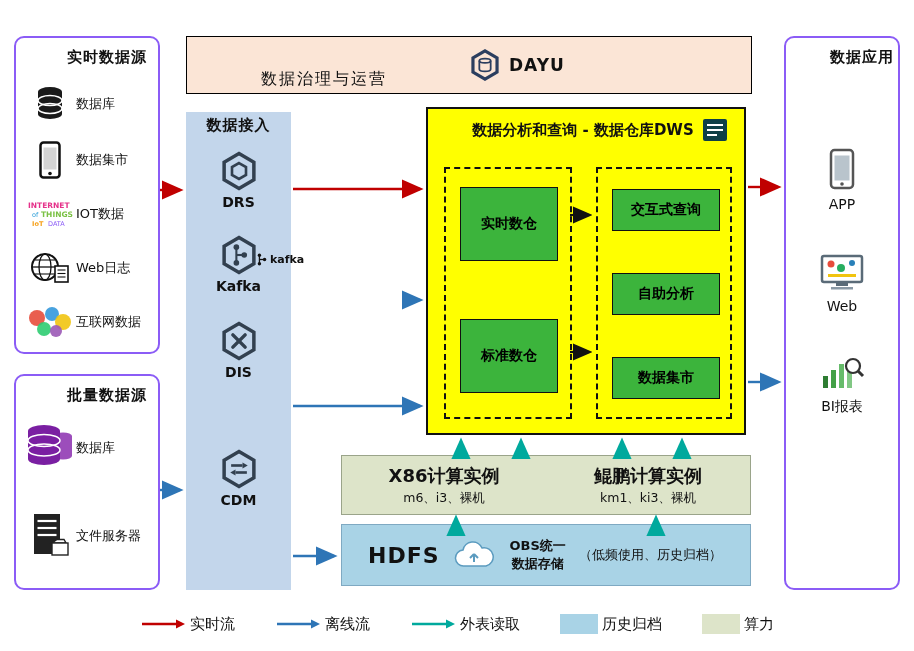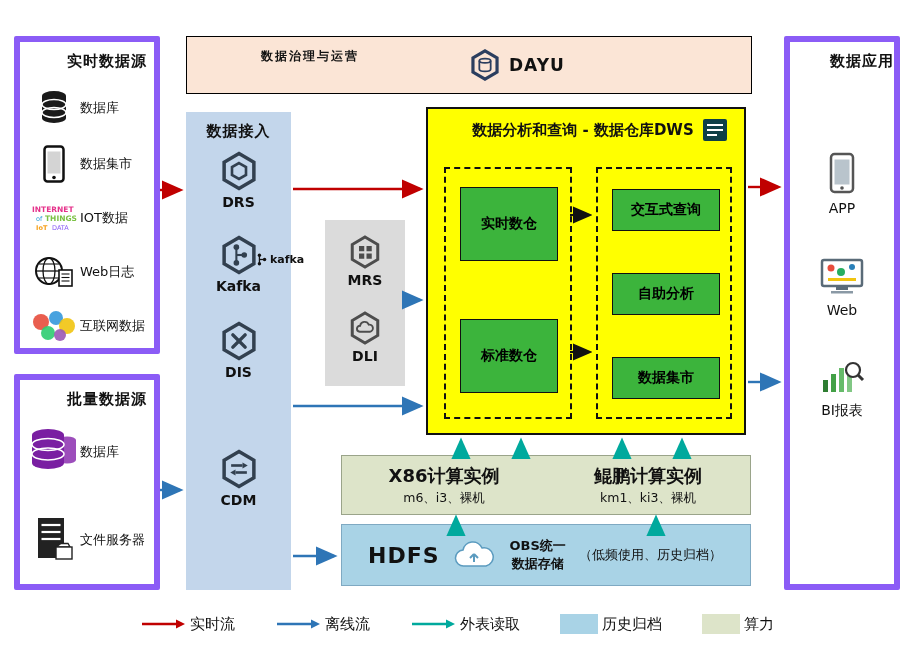--- a/index.html
+++ b/index.html
@@ -1,36 +1,36 @@
 <!DOCTYPE html>
 <html><head>
 <meta charset="utf-8">
 <style>
   * { margin:0; padding:0; box-sizing:border-box; }
   body { font-family:"DejaVu Sans","Liberation Sans",sans-serif; background:#fff; color:#111; }
   .canvas { position:relative; width:914px; height:651px; background:#fff; overflow:hidden; }
   .abs { position:absolute; }
 
   
-  .outline-box { border:6px solid #8b5cf6; border-radius:2px; background:#fff;padding-left:40px; }
+  .outline-box { border:2px solid #8b5cf6; border-radius:10px; background:#fff;padding-left:40px; }
   .box-title { font-weight:bold; font-size:15px; text-align:center; margin-top:10px; letter-spacing:1px; }
 
   .src-item { position:absolute; left:8px; right:4px; display:flex; align-items:center; }
   .src-icon { width:52px; display:flex; justify-content:center; align-items:center; flex:0 0 52px; }
   .src-label { font-size:13px; line-height:1.25; }
 
   
   .banner { left:186px; top:36px; width:566px; height:58px; background:#fbe5d6; border:1.5px solid #000; }
-  .banner-title { position:absolute; left:74px; top:11px; font-weight:bold; font-size:12px; letter-spacing:2px; }
+  .banner-title { position:absolute; left:74px; top:32px; font-weight:normal; font-size:16px; letter-spacing:2px; }
   .banner-product { position:absolute; left:281px; top:11px; display:flex; align-items:center; gap:7px; }
   .banner-product-label { font-weight:bold; font-size:17px; letter-spacing:1px; }
 
   
   .ingestion { left:186px; top:112px; width:105px; height:478px; background:#c3d6eb; }
-  .ingestion-title { font-weight:bold; font-size:15px; text-align:center; margin-top:10px; letter-spacing:1px; }
+  .ingestion-title { font-weight:bold; font-size:15px; text-align:center; margin-top:4px; letter-spacing:1px; }
   .svc-block { position:absolute; left:0; width:100%; display:flex; flex-direction:column; align-items:center; gap:2px; }
   .svc-label { font-weight:bold; font-size:14px; }
   .kafka-wordmark { position:absolute; left:70px; top:140px; display:flex; align-items:center; gap:2px; font-weight:bold; font-size:11px; }
 
   
   .middleware { left:325px; top:220px; width:80px; height:166px; background:#dbdbdb; }
 
   
   .dws { left:426px; top:107px; width:320px; height:328px; background:#ffff00; border:2px solid #111;padding-left:28px; }
   .dws-title { display:flex; justify-content:center; align-items:center; gap:8px; padding-top:9px; font-weight:bold; font-size:15px; }
@@ -235,39 +235,20 @@
         <polygon points="24,4 41,14 41,34 24,44 7,34 7,14" fill="none" stroke="#32404f" stroke-width="4"></polygon>
         <line x1="15" y1="20" x2="28" y2="20" stroke="#32404f" stroke-width="3"></line>
         <polygon points="28,16.5 34,20 28,23.5" fill="#32404f"></polygon>
         <line x1="33" y1="28" x2="20" y2="28" stroke="#32404f" stroke-width="3"></line>
         <polygon points="20,24.5 14,28 20,31.5" fill="#32404f"></polygon>
       </svg>
       <span class="svc-label">CDM</span>
     </div>
   </div>
 
-  <div class="abs middleware">
-    <div class="svc-block" style="top:14px">
-      <svg width="36" height="36" viewBox="0 0 48 48">
-        <polygon points="24,4 41,14 41,34 24,44 7,34 7,14" fill="none" stroke="#4d4d4d" stroke-width="4"></polygon>
-        <rect x="16" y="16" width="7" height="7" fill="#4d4d4d"></rect>
-        <rect x="26" y="16" width="7" height="7" fill="#4d4d4d"></rect>
-        <rect x="16" y="26" width="7" height="7" fill="#4d4d4d"></rect>
-        <rect x="26" y="26" width="7" height="7" fill="#4d4d4d"></rect>
-      </svg>
-      <span class="svc-label">MRS</span>
-    </div>
-    <div class="svc-block" style="top:90px">
-      <svg width="36" height="36" viewBox="0 0 48 48">
-        <polygon points="24,4 41,14 41,34 24,44 7,34 7,14" fill="none" stroke="#4d4d4d" stroke-width="4"></polygon>
-        <path d="M17,29 a4,4 0 0 1 .5,-8 a6,6 0 0 1 11.5,-1.5 a4.5,4.5 0 0 1 1.5,9.5 z" fill="none" stroke="#4d4d4d" stroke-width="2.5"></path>
-      </svg>
-      <span class="svc-label">DLI</span>
-    </div>
-  </div>
 
   <div class="abs dws">
     <div class="dws-title">
       <span>数据分析和查询 - 数据仓库DWS</span>
       <svg width="26" height="24" viewBox="0 0 26 24">
         <rect x="1" y="1" width="24" height="22" rx="2" fill="#0e3f46"></rect>
         <line x1="5" y1="7" x2="21" y2="7" stroke="#fff" stroke-width="2"></line>
         <line x1="5" y1="12" x2="21" y2="12" stroke="#fff" stroke-width="2"></line>
         <line x1="5" y1="17" x2="15" y2="17" stroke="#fff" stroke-width="2"></line>
       </svg>

